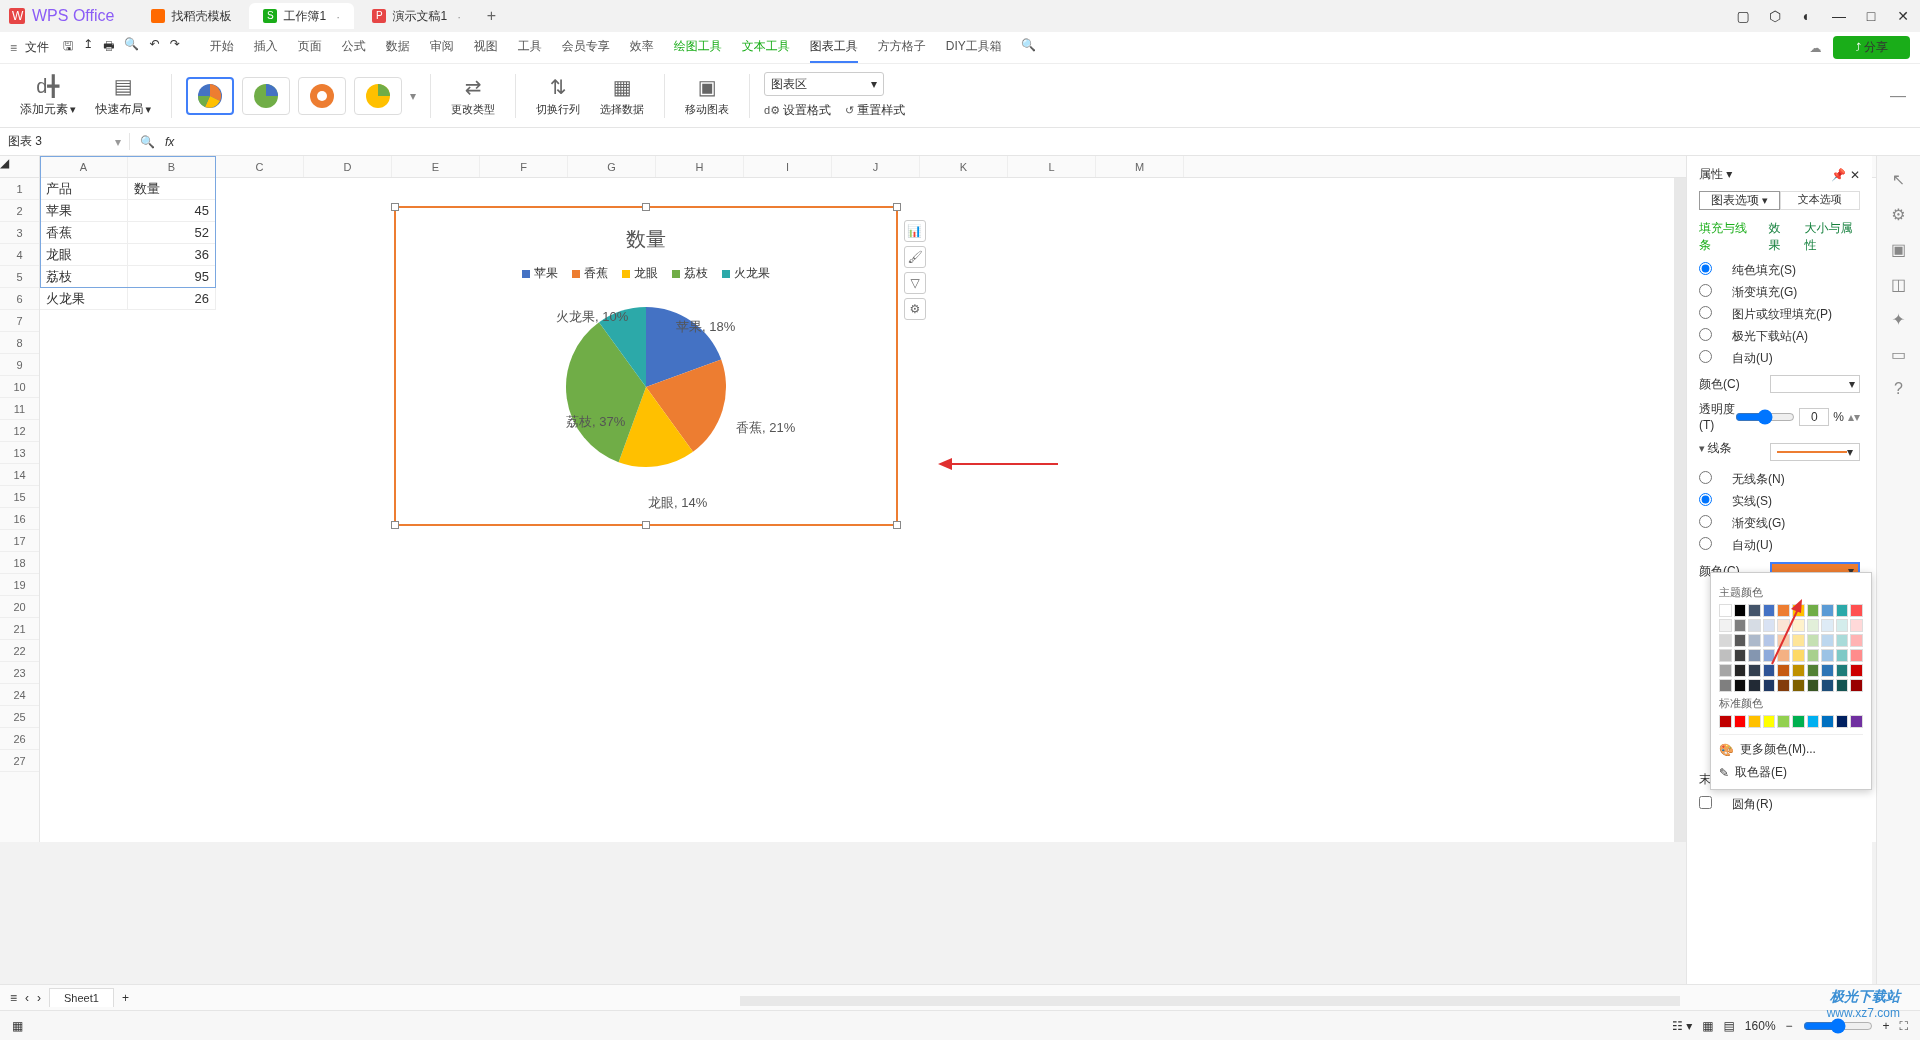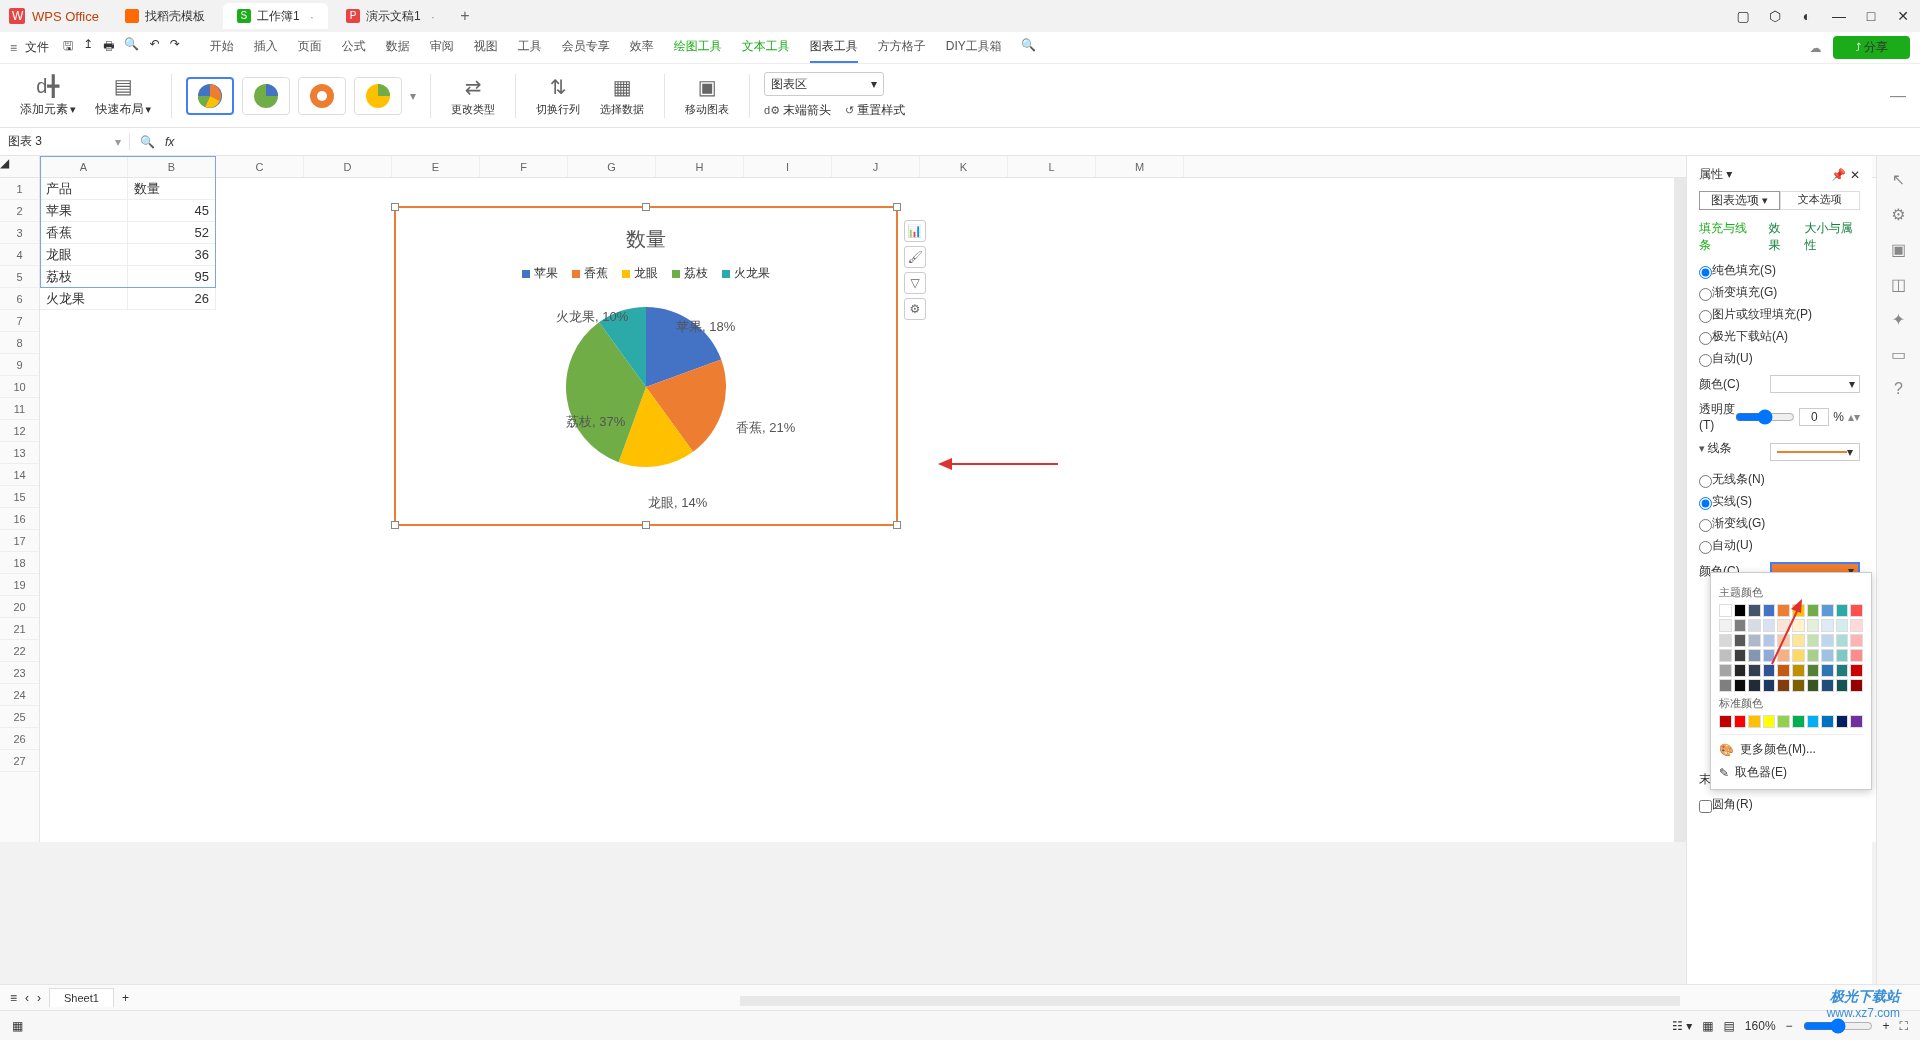--- a/index.html
+++ b/index.html
@@ -1,19 +1,19 @@
 <!DOCTYPE html>
 <html><head>
 <meta charset="utf-8">
 <style>
 *{box-sizing:border-box;margin:0;padding:0;font-family:"Microsoft YaHei",Arial,sans-serif;font-size:12px;color:#333}
 body{background:#f2f2f2;width:1920px;height:1040px;overflow:hidden;position:relative}
 .titlebar{height:32px;background:#f2f2f2;display:flex;align-items:center;padding:0 8px}
 .app-logo{width:18px;height:18px;margin-right:6px;display:flex;align-items:center;justify-content:center}
-.app-name{font-size:13px;color:#c2410c;margin-right:12px}
+.app-name{font-size:16px;color:#8b5cf6;margin-right:23px}
 .tab{height:26px;padding:0 14px;display:flex;align-items:center;border-radius:6px 6px 0 0;margin-right:4px;cursor:pointer;color:#555}
 .tab.active{background:#fff}
 .tab-icon{width:14px;height:14px;margin-right:6px;border-radius:2px}
 .tab-close{margin-left:10px;color:#999;font-size:13px}
 .newtab{width:24px;text-align:center;color:#666;font-size:16px}
 .winctrl{margin-left:auto;display:flex;gap:14px;color:#666}
 .winctrl span{width:18px;text-align:center;cursor:pointer;font-size:14px}
 .menubar{height:32px;background:#fff;display:flex;align-items:center;padding:0 10px;border-bottom:1px solid #eee}
 .hamb{margin-right:8px;color:#666}
 .filemenu{margin-right:14px;color:#333}
@@ -59,21 +59,21 @@
 .sideico{width:22px;height:22px;border:1px solid #ccc;border-radius:3px;background:#fff;display:flex;align-items:center;justify-content:center;color:#666;cursor:pointer}
 .redarrow{position:absolute;left:898px;top:298px}
 .proppanel{position:absolute;right:48px;top:156px;width:186px;bottom:30px;background:#fff;border-left:1px solid #e5e5e5;padding:10px 12px;overflow:visible}
 .proptitle{display:flex;justify-content:space-between;align-items:center;margin-bottom:8px}
 .proptabs{display:flex;margin-bottom:10px}
 .proptab{flex:1;text-align:center;border:1px solid #ddd;font-size:11px;cursor:pointer}
 .proptab.active{background:#fff;border-color:#999}
 .subtabs{display:flex;gap:14px;font-size:11px;margin-bottom:8px}
 .subtab{color:#15803d;cursor:pointer}
 .subtab.active{color:#1aad19}
-.radio{display:flex;align-items:flex-end;gap:0;margin:5px 0;font-size:11px;color:#555}
+.radio{display:flex;align-items:flex-start;gap:20px;margin:5px 0;font-size:11px;color:#555}
 .radio input{margin:0}
 .proprow{display:flex;align-items:center;justify-content:space-between;margin:8px 0;font-size:11px}
 .colorswatch{width:90px;height:18px;border:1px solid #ccc;display:flex;align-items:center;justify-content:flex-end;padding-right:4px}
 .colorswatch.orange{background:#ed7d31}
 .slider{width:60px}
 .section{}
 .sectiontitle{font-size:11px;color:#555;margin-bottom:6px}
 .linesample{width:90px;height:18px;border:1px solid #ccc;display:flex;align-items:center;justify-content:center}
 .colorpicker{position:absolute;right:0;top:416px;width:162px;background:#fff;border:1px solid #ccc;box-shadow:0 2px 8px rgba(0,0,0,.2);padding:8px;z-index:10}
 .cplabel{font-size:11px;color:#666;margin:4px 0}
@@ -218,21 +218,21 @@
       <span class="ic">▣</span>
       <span class="lbl">移动图表</span>
     </div>
   <div class="divider"></div>
   <div>
     <div class="chartarea-select">
         <span>图表区</span>
         <span>▾</span>
       </div>
     <div class="smallrow">
-      <span class="smallbtn">d⚙ <span>末端箭头</span></span>
+      <span class="smallbtn">d⚙ <span>设置格式</span></span>
       <span class="smallbtn">↺ <span>重置样式</span></span>
     </div>
   </div>
   <span style="margin-left:auto;color:#888;font-size:16px">—</span>
 </div>
 
 <div class="formulabar">
   <div class="namebox">
       <span>图表 3</span>
       <span style="color:#999">▾</span>

